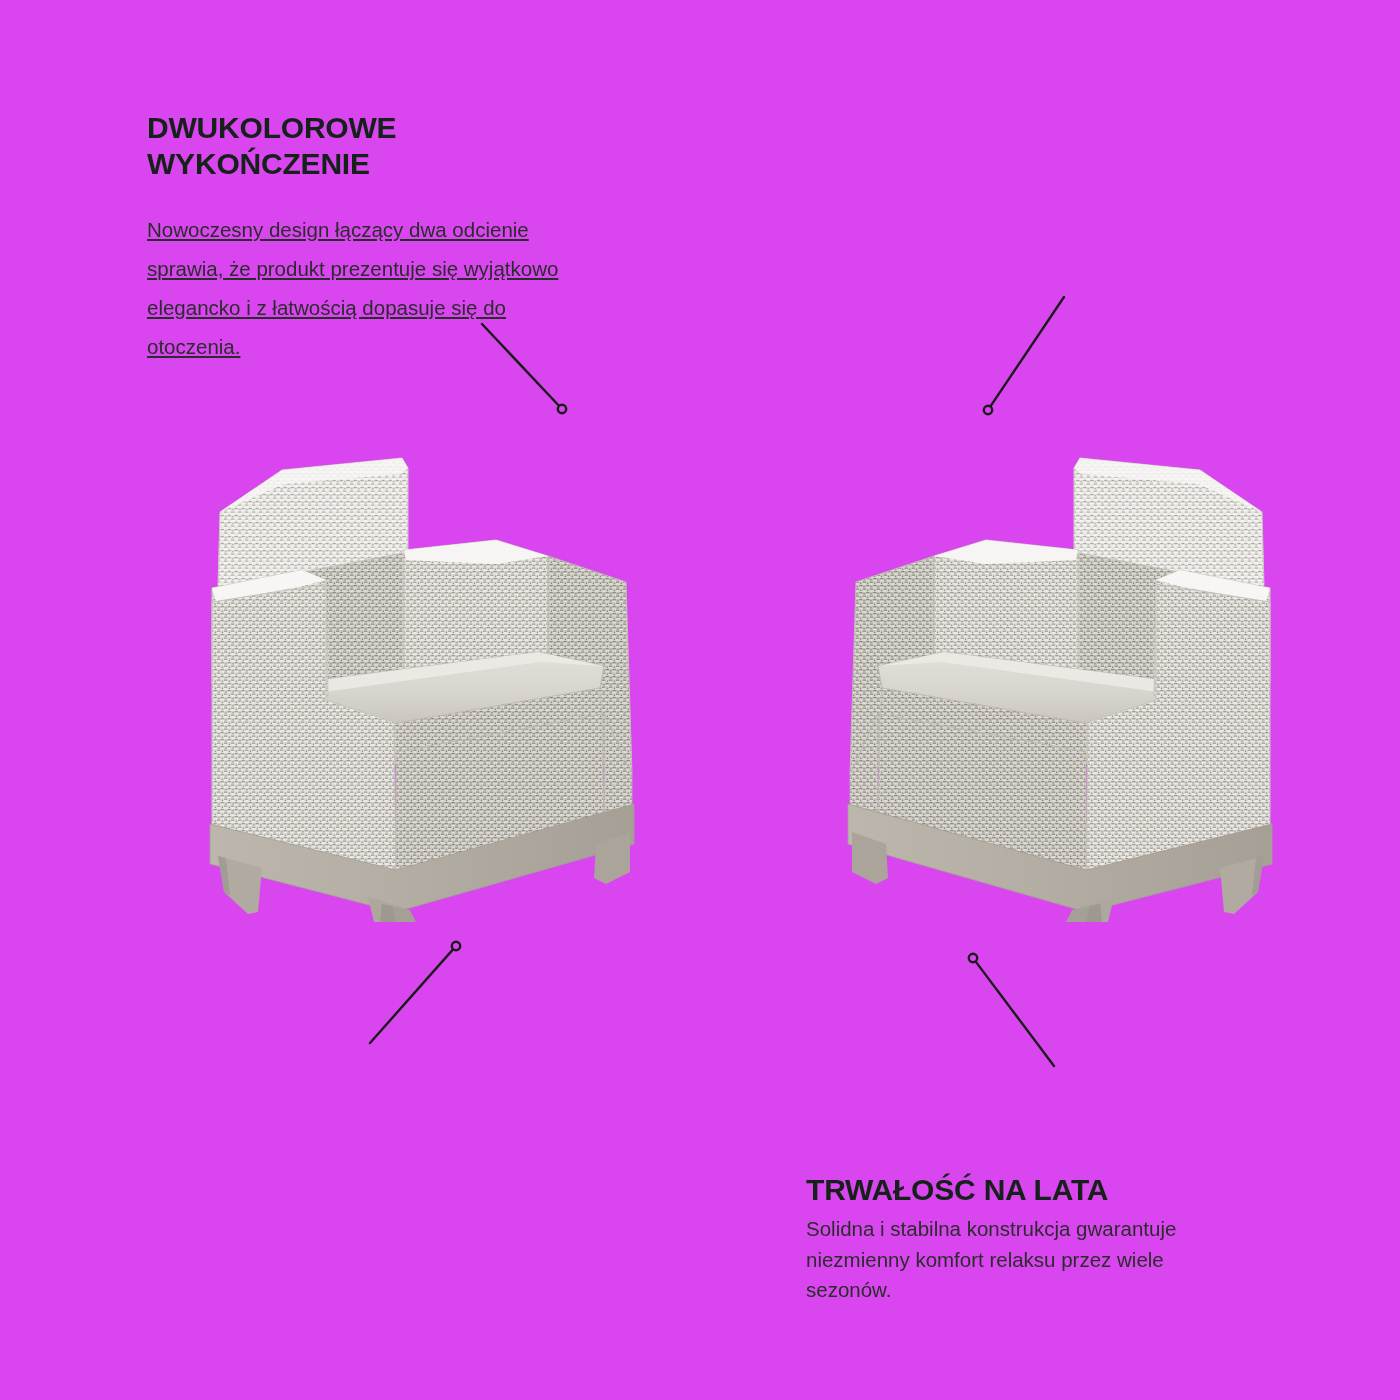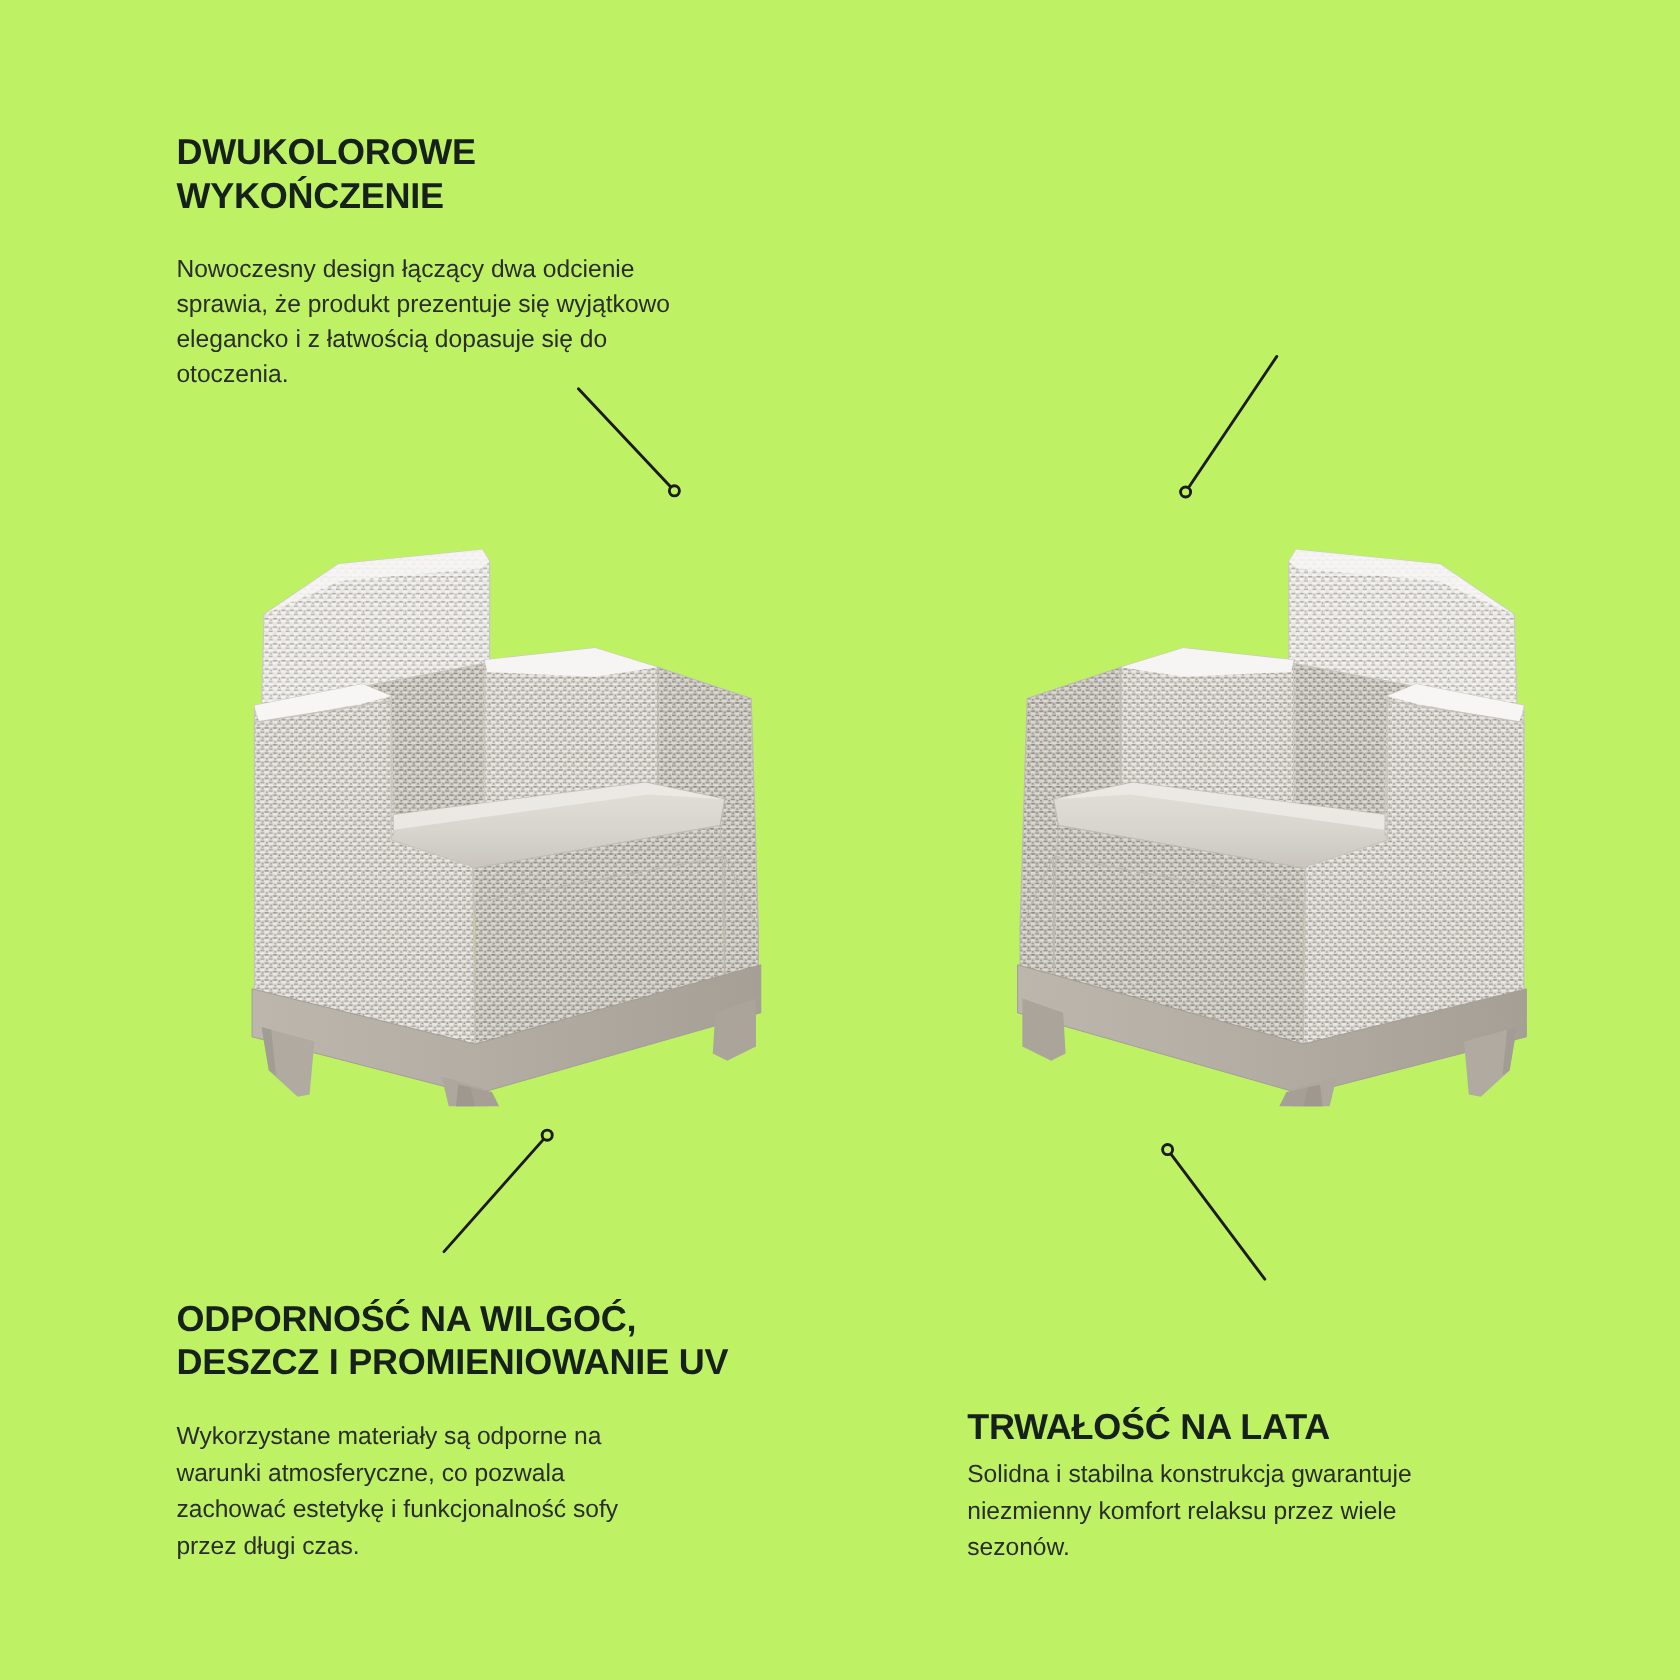--- a/index.html
+++ b/index.html
@@ -5,21 +5,21 @@
 <style>
   html, body {
     margin: 0;
     padding: 0;
     background: #ffffff;
   }
   #page {
     position: relative;
     width: 1400px;
     height: 1400px;
-    background: #bef264;
+    background: #d946ef;
     overflow: hidden;
     font-family: "Liberation Sans", sans-serif;
     -webkit-font-smoothing: antialiased;
   }
 
   
   .feature { position: absolute; }
 
   .feature-title {
     font-family: "Liberation Sans", sans-serif;
@@ -33,21 +33,21 @@
     font-family: "Liberation Sans", sans-serif;
     font-weight: normal;
     color: #2a2d2b;
     margin: 0;
     white-space: pre-line;
   }
 
   
   #feature-dual-tone      { left: 147px; top: 110px;  width: 560px; }
   #feature-dual-tone .feature-title { font-size: 30px; line-height: 36px; }
-  #feature-dual-tone .feature-body  { font-size: 20.5px; line-height: 29px; margin-top: 28px; }
+  #feature-dual-tone .feature-body  { font-size: 20.5px; line-height: 39px; margin-top: 28px; text-decoration: underline; }
 
   
   #feature-quick-assembly { left: 806px; top: 113px;  width: 520px; }
   #feature-quick-assembly .feature-title { font-size: 30px; line-height: 36px; }
   #feature-quick-assembly .feature-body  { font-size: 20.5px; line-height: 30.5px; margin-top: 26px; }
 
   
   #feature-weather-proof  { left: 147px; top: 1082px; width: 600px; }
   #feature-weather-proof .feature-title { font-size: 30px; line-height: 36px; }
   #feature-weather-proof .feature-body  { font-size: 20.5px; line-height: 30.5px; margin-top: 28px; }
@@ -78,28 +78,20 @@
   <div class="feature" id="feature-dual-tone">
     <h2 class="feature-title">DWUKOLOROWE
 WYKOŃCZENIE</h2>
     <p class="feature-body">Nowoczesny design łączący dwa odcienie
 sprawia, że produkt prezentuje się wyjątkowo
 elegancko i z łatwością dopasuje się do
 otoczenia.</p>
   </div>
 
 
-  <div class="feature" id="feature-weather-proof">
-    <h2 class="feature-title">ODPORNOŚĆ NA WILGOĆ,
-DESZCZ I PROMIENIOWANIE UV</h2>
-    <p class="feature-body">Wykorzystane materiały są odporne na
-warunki atmosferyczne, co pozwala
-zachować estetykę i funkcjonalność sofy
-przez długi czas.</p>
-  </div>
 
   <div class="feature" id="feature-durability">
     <h2 class="feature-title">TRWAŁOŚĆ NA LATA</h2>
     <p class="feature-body">Solidna i stabilna konstrukcja gwarantuje
 niezmienny komfort relaksu przez wiele
 sezonów.</p>
   </div>
 
   <svg id="leader-lines" viewBox="0 0 1400 1400">
     <g id="leader-lines-group" fill="none" stroke="#1b1b1b" stroke-width="2.4" stroke-linecap="round">

